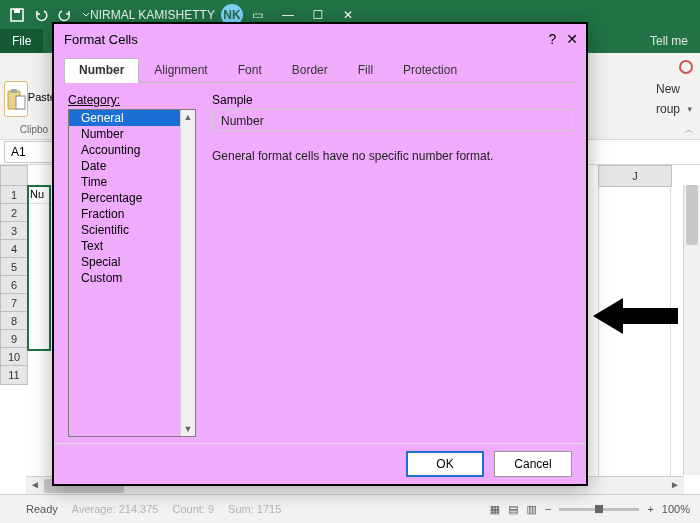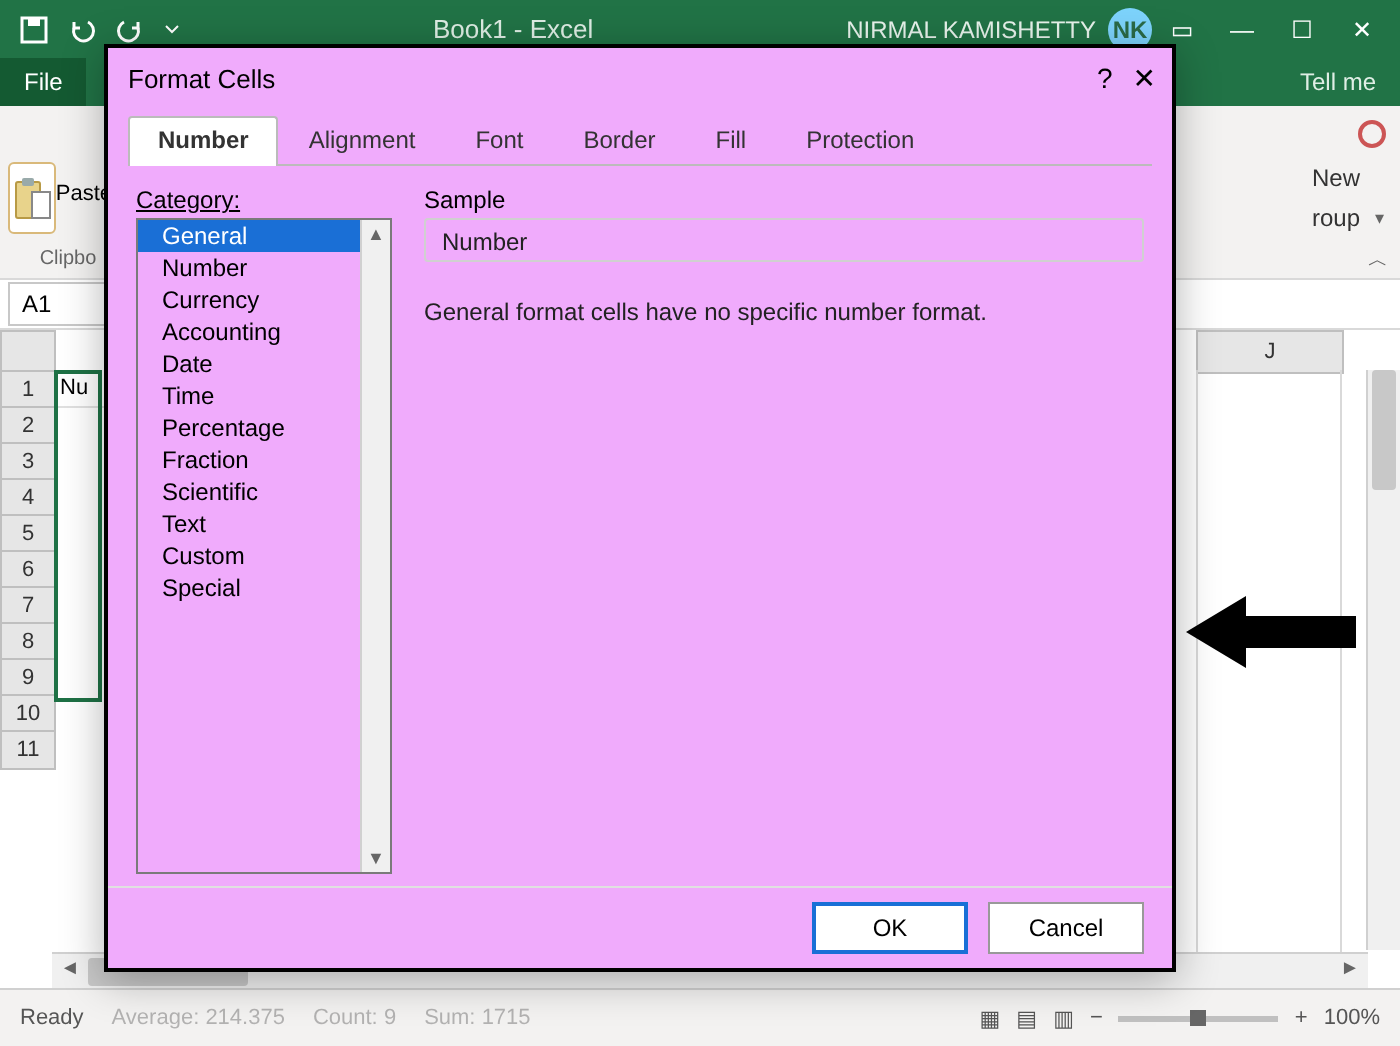--- a/index.html
+++ b/index.html
@@ -220,21 +220,21 @@
   }
   
   .statusbar {
     position:absolute; bottom:0; left:0; right:0; height:28px;
     background:#f3f2f1; border-top:1px solid #d0d0d0;
     display:flex; align-items:center; justify-content:space-between;
     font-size:11px; color:#555;
     padding:0 10px;
   }
   .status-text {
-    display:flex; gap:14px;
+    display:flex; gap:14px;margin-left:16px;
   }
   .status-zoom { display:flex; align-items:center; gap:8px; }
   .zoom-slider { width:80px; height:3px; background:#c0c0c0; position:relative; }
   .zoom-slider .knob{ width:8px; height:8px; background:#666; position:absolute; top:-3px; left:36px; }
 
   
   .annotation-arrow {
     position:absolute;
     top: 296px; left: 593px;
     width: 85px; height: 40px;
@@ -375,21 +375,20 @@
             <path d="M4 3 A5 5 0 1 0 11 6" fill="none" stroke="#fff" stroke-width="1.5"></path>
             <path d="M11 3 L11 6 L8 6" fill="none" stroke="#fff" stroke-width="1.5"></path>
           </svg>
       </span>
       <span class="qa-icon">
         <svg width="8" height="14" viewBox="0 0 8 14">
             <path d="M1 5 L4 8 L7 5" fill="none" stroke="#fff" stroke-width="1"></path>
           </svg>
       </span>
     </div>
-    <div class="title">Book1 - Excel</div>
     <div class="user">
       <span>NIRMAL KAMISHETTY</span>
       <span class="avatar">NK</span>
     </div>
     <div class="winbtn">▭</div>
     <div class="winbtn">—</div>
     <div class="winbtn">☐</div>
     <div class="winbtn">✕</div>
   </div>
 
@@ -512,30 +511,29 @@
       <div class="dlg-tab">Fill</div>
       <div class="dlg-tab">Protection</div>
     </div>
 
     <div class="dlg-body">
       <div class="cat-col">
         <div class="cat-label">Category:</div>
         <div class="cat-list">
           <div class="cat-item selected">General</div>
           <div class="cat-item">Number</div>
-          <div class="cat-item">Currency</div>
           <div class="cat-item">Accounting</div>
           <div class="cat-item">Date</div>
           <div class="cat-item">Time</div>
           <div class="cat-item">Percentage</div>
           <div class="cat-item">Fraction</div>
           <div class="cat-item">Scientific</div>
           <div class="cat-item">Text</div>
+          <div class="cat-item">Special</div>
           <div class="cat-item">Custom</div>
-          <div class="cat-item">Special</div>
           <div class="scrollbar">
             <div class="sb-btn top">▲</div>
             <div class="sb-btn bot">▼</div>
           </div>
         </div>
       </div>
       <div class="sample-col">
         <div class="sample-label">Sample</div>
         <div class="sample-box">Number</div>
         <div class="desc">General format cells have no specific number format.</div>

